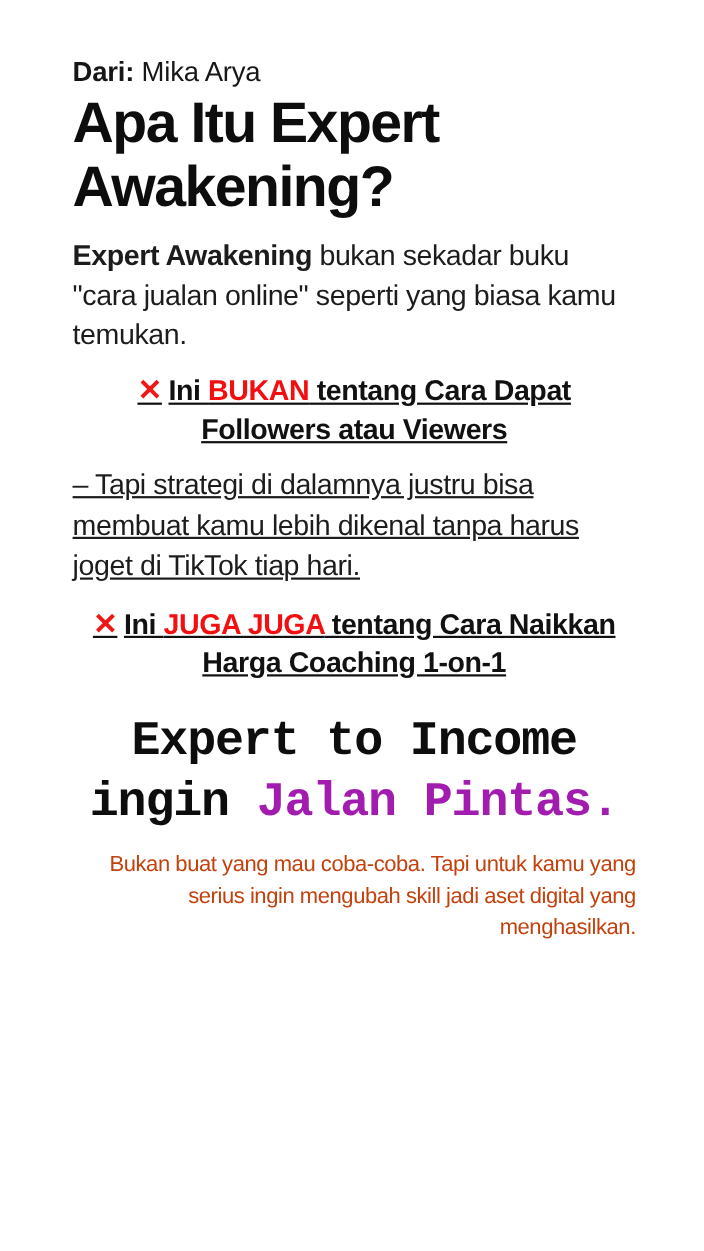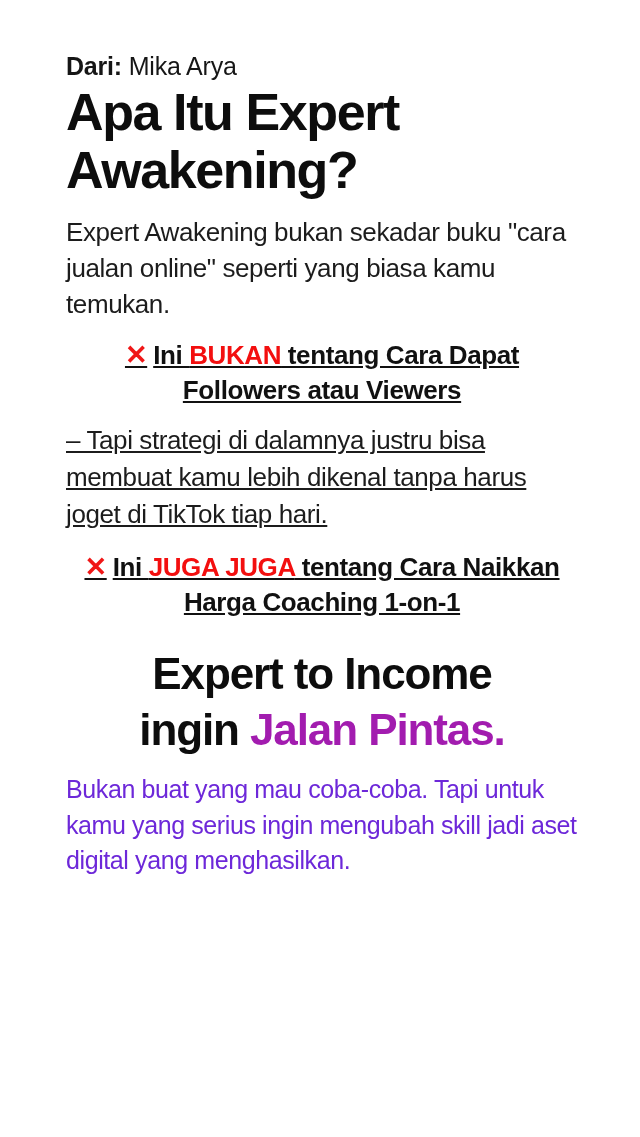--- a/index.html
+++ b/index.html
@@ -49,21 +49,21 @@
   }
 
   .para {
     font-size: 26px;
     line-height: 1.38;
     letter-spacing: -0.4px;
     color: #1c1c1c;
     margin: 0 0 14px 0;
   }
   .para b {
-    font-weight: normal;
+    font-weight: bold;
   }
 
   .no-block {
     text-align: center;
     font-size: 26px;
     line-height: 1.34;
     font-weight: bold;
     letter-spacing: -0.4px;
     color: #111111;
     margin: 10px 0 14px 0;
@@ -94,31 +94,32 @@
   }
 
   .bigline {
     text-align: center;
     font-size: 44px;
     line-height: 1.28;
     font-weight: bold;
     letter-spacing: -1.1px;
     color: #0d0d0d;
     margin: 26px 0 6px 0;
+    font-family: Liberation Mono, monospace;
   }
   .bigline .accent {
     color: #a21caf;
   }
 
   .closing {
-    text-align: left;
-    font-size: 25px;
+    text-align: right;
+    font-size: 20px;
     line-height: 1.42;
     letter-spacing: -0.4px;
-    color: #6d28d9;
+    color: #c2410c;
     margin: 14px 0 0 0;
   }
 </style>
 </head>
 <body>
 
 <div class="page">
 
   <div class="from-line">
     <span class="lbl">Dari:</span>

